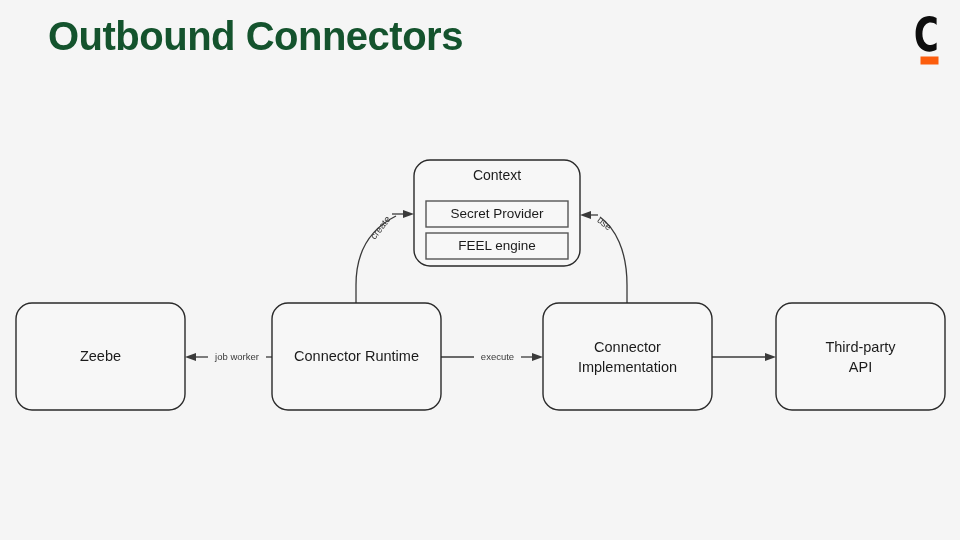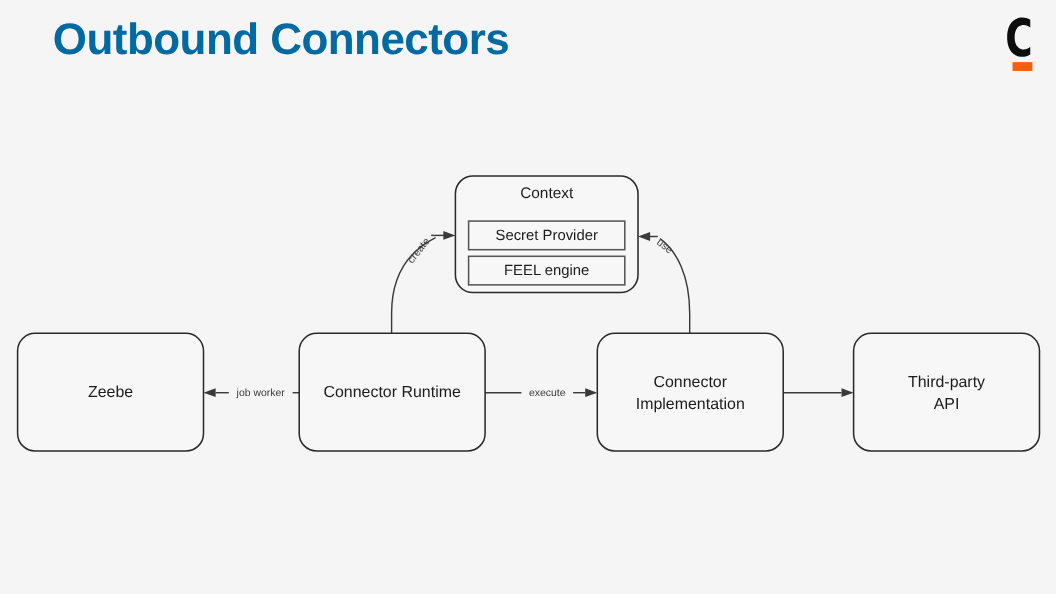--- a/index.html
+++ b/index.html
@@ -21,21 +21,21 @@
     height: 540px;
     background: #f5f5f5;
   }
   #page-title {
     position: absolute;
     left: 48px;
     top: 14px;
     font-size: 40px;
     font-weight: bold;
     letter-spacing: -0.5px;
-    color: #0369a1;
+    color: #14532d;
     white-space: nowrap;
   }
   #brand-logo {
     position: absolute;
     left: 912px;
     top: 14px;
     width: 36px;
     height: 52px;
   }
   #diagram {

